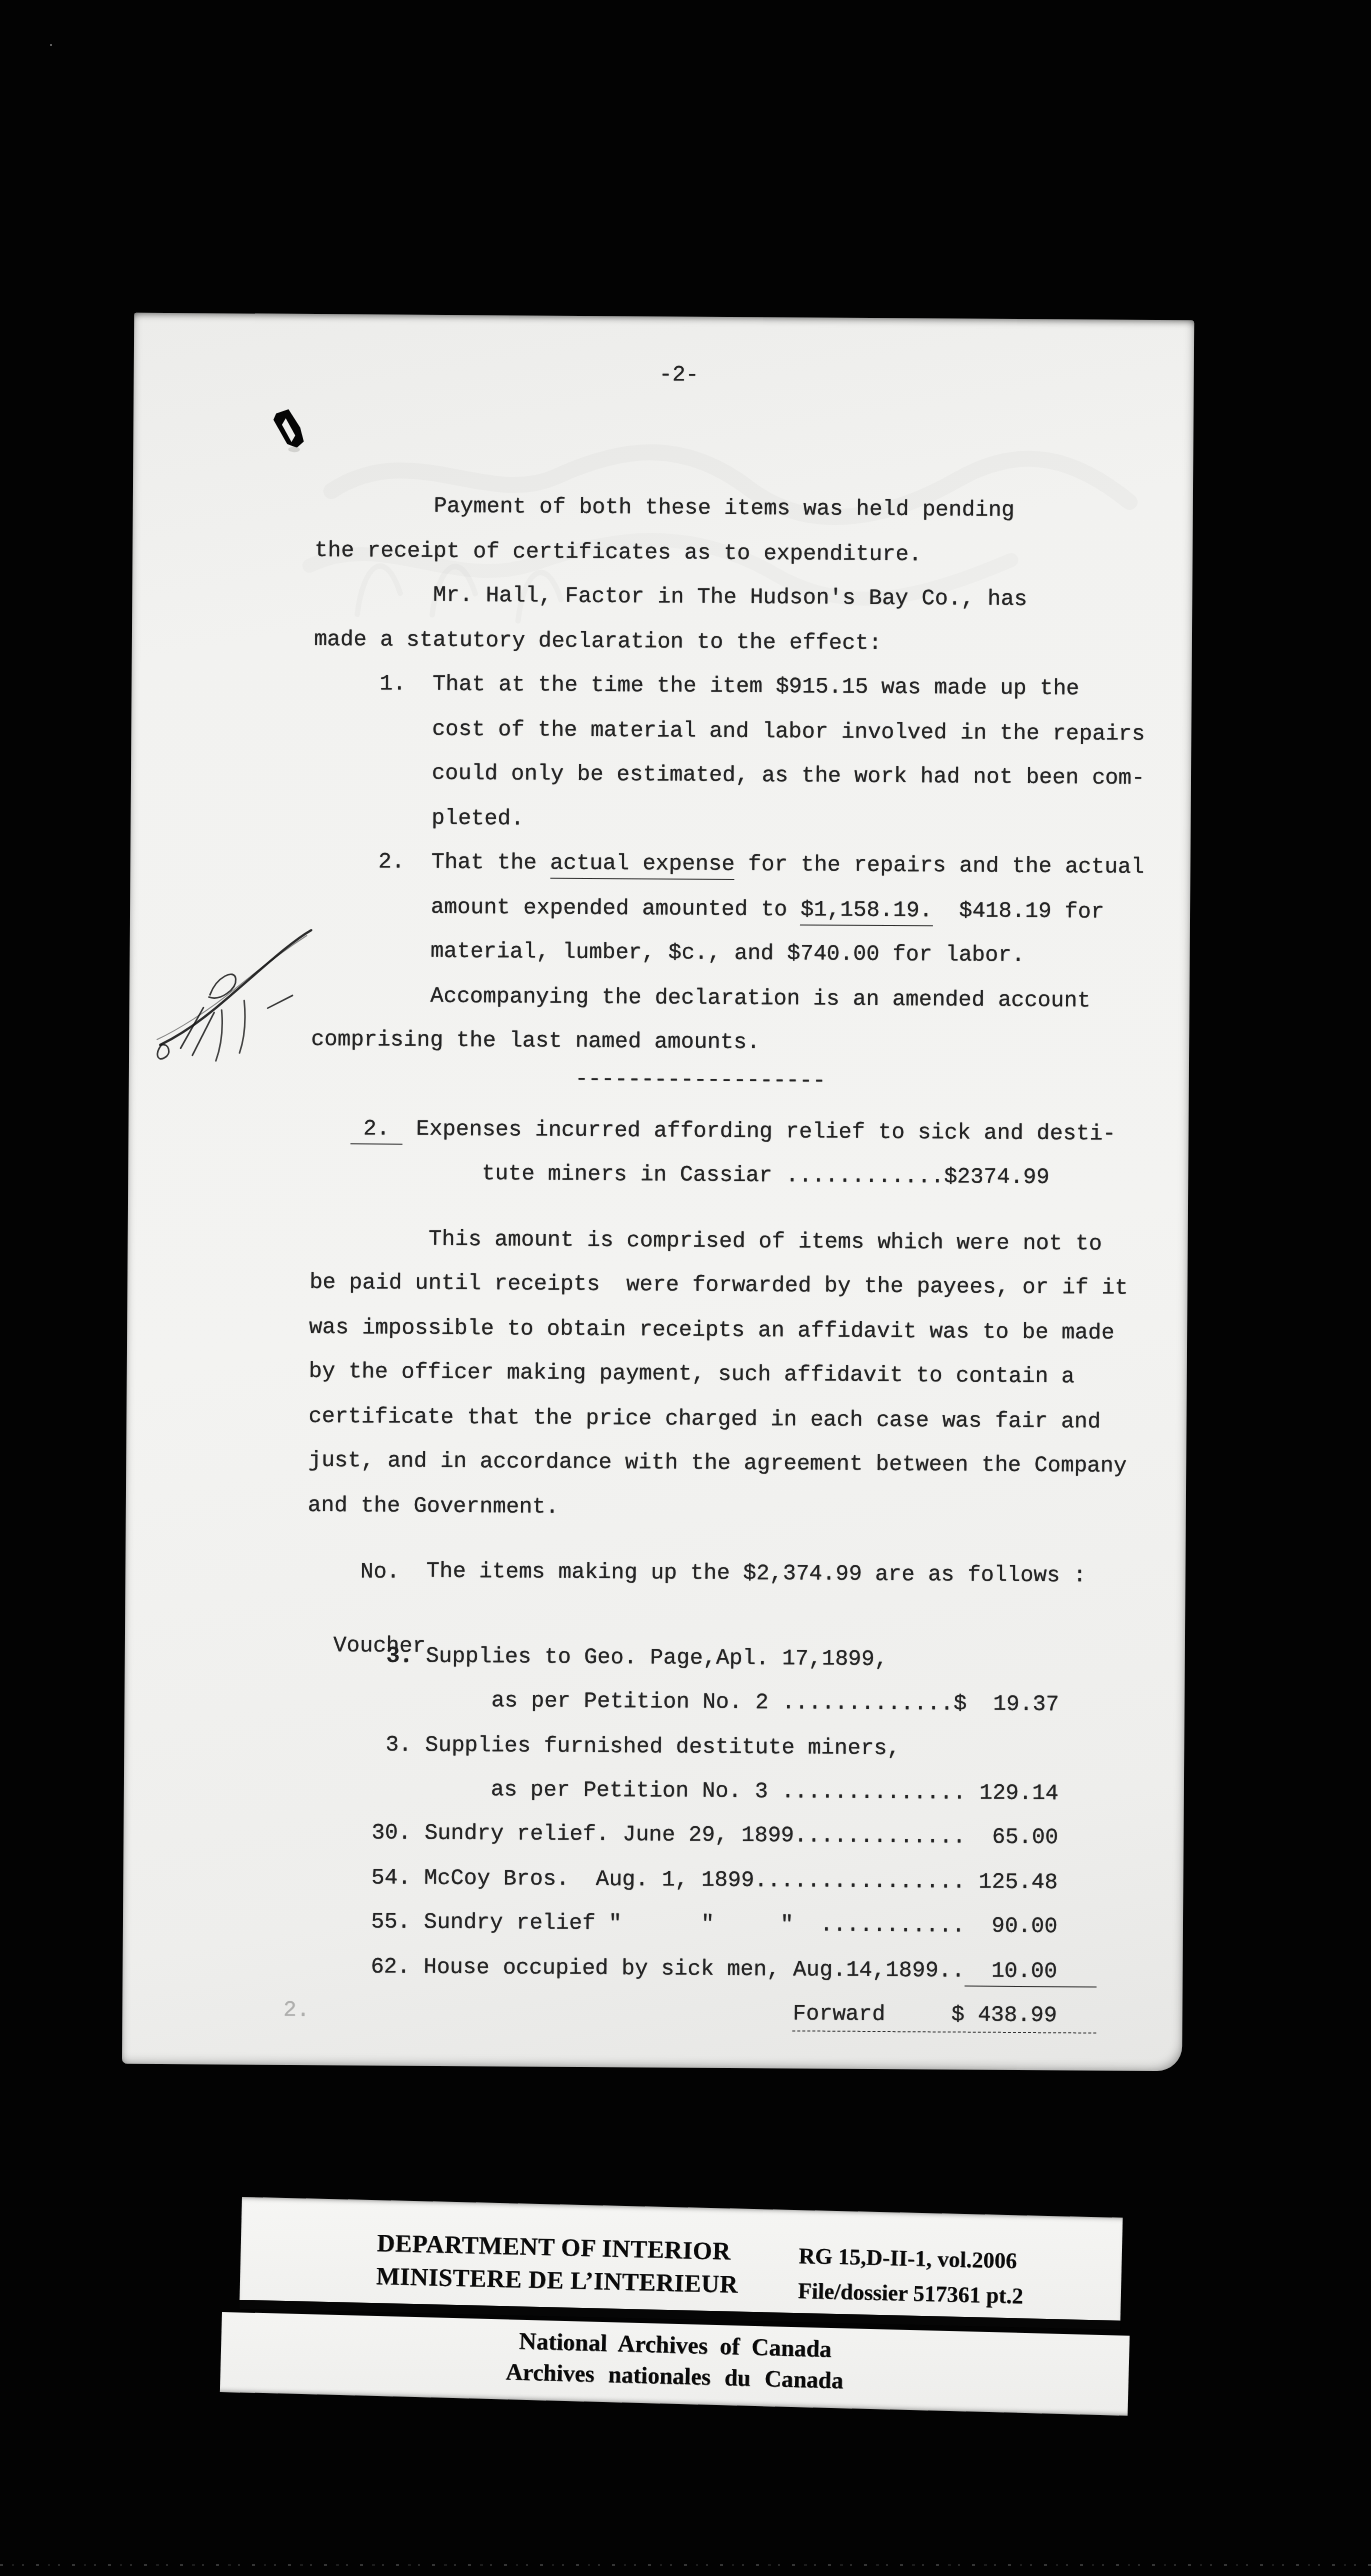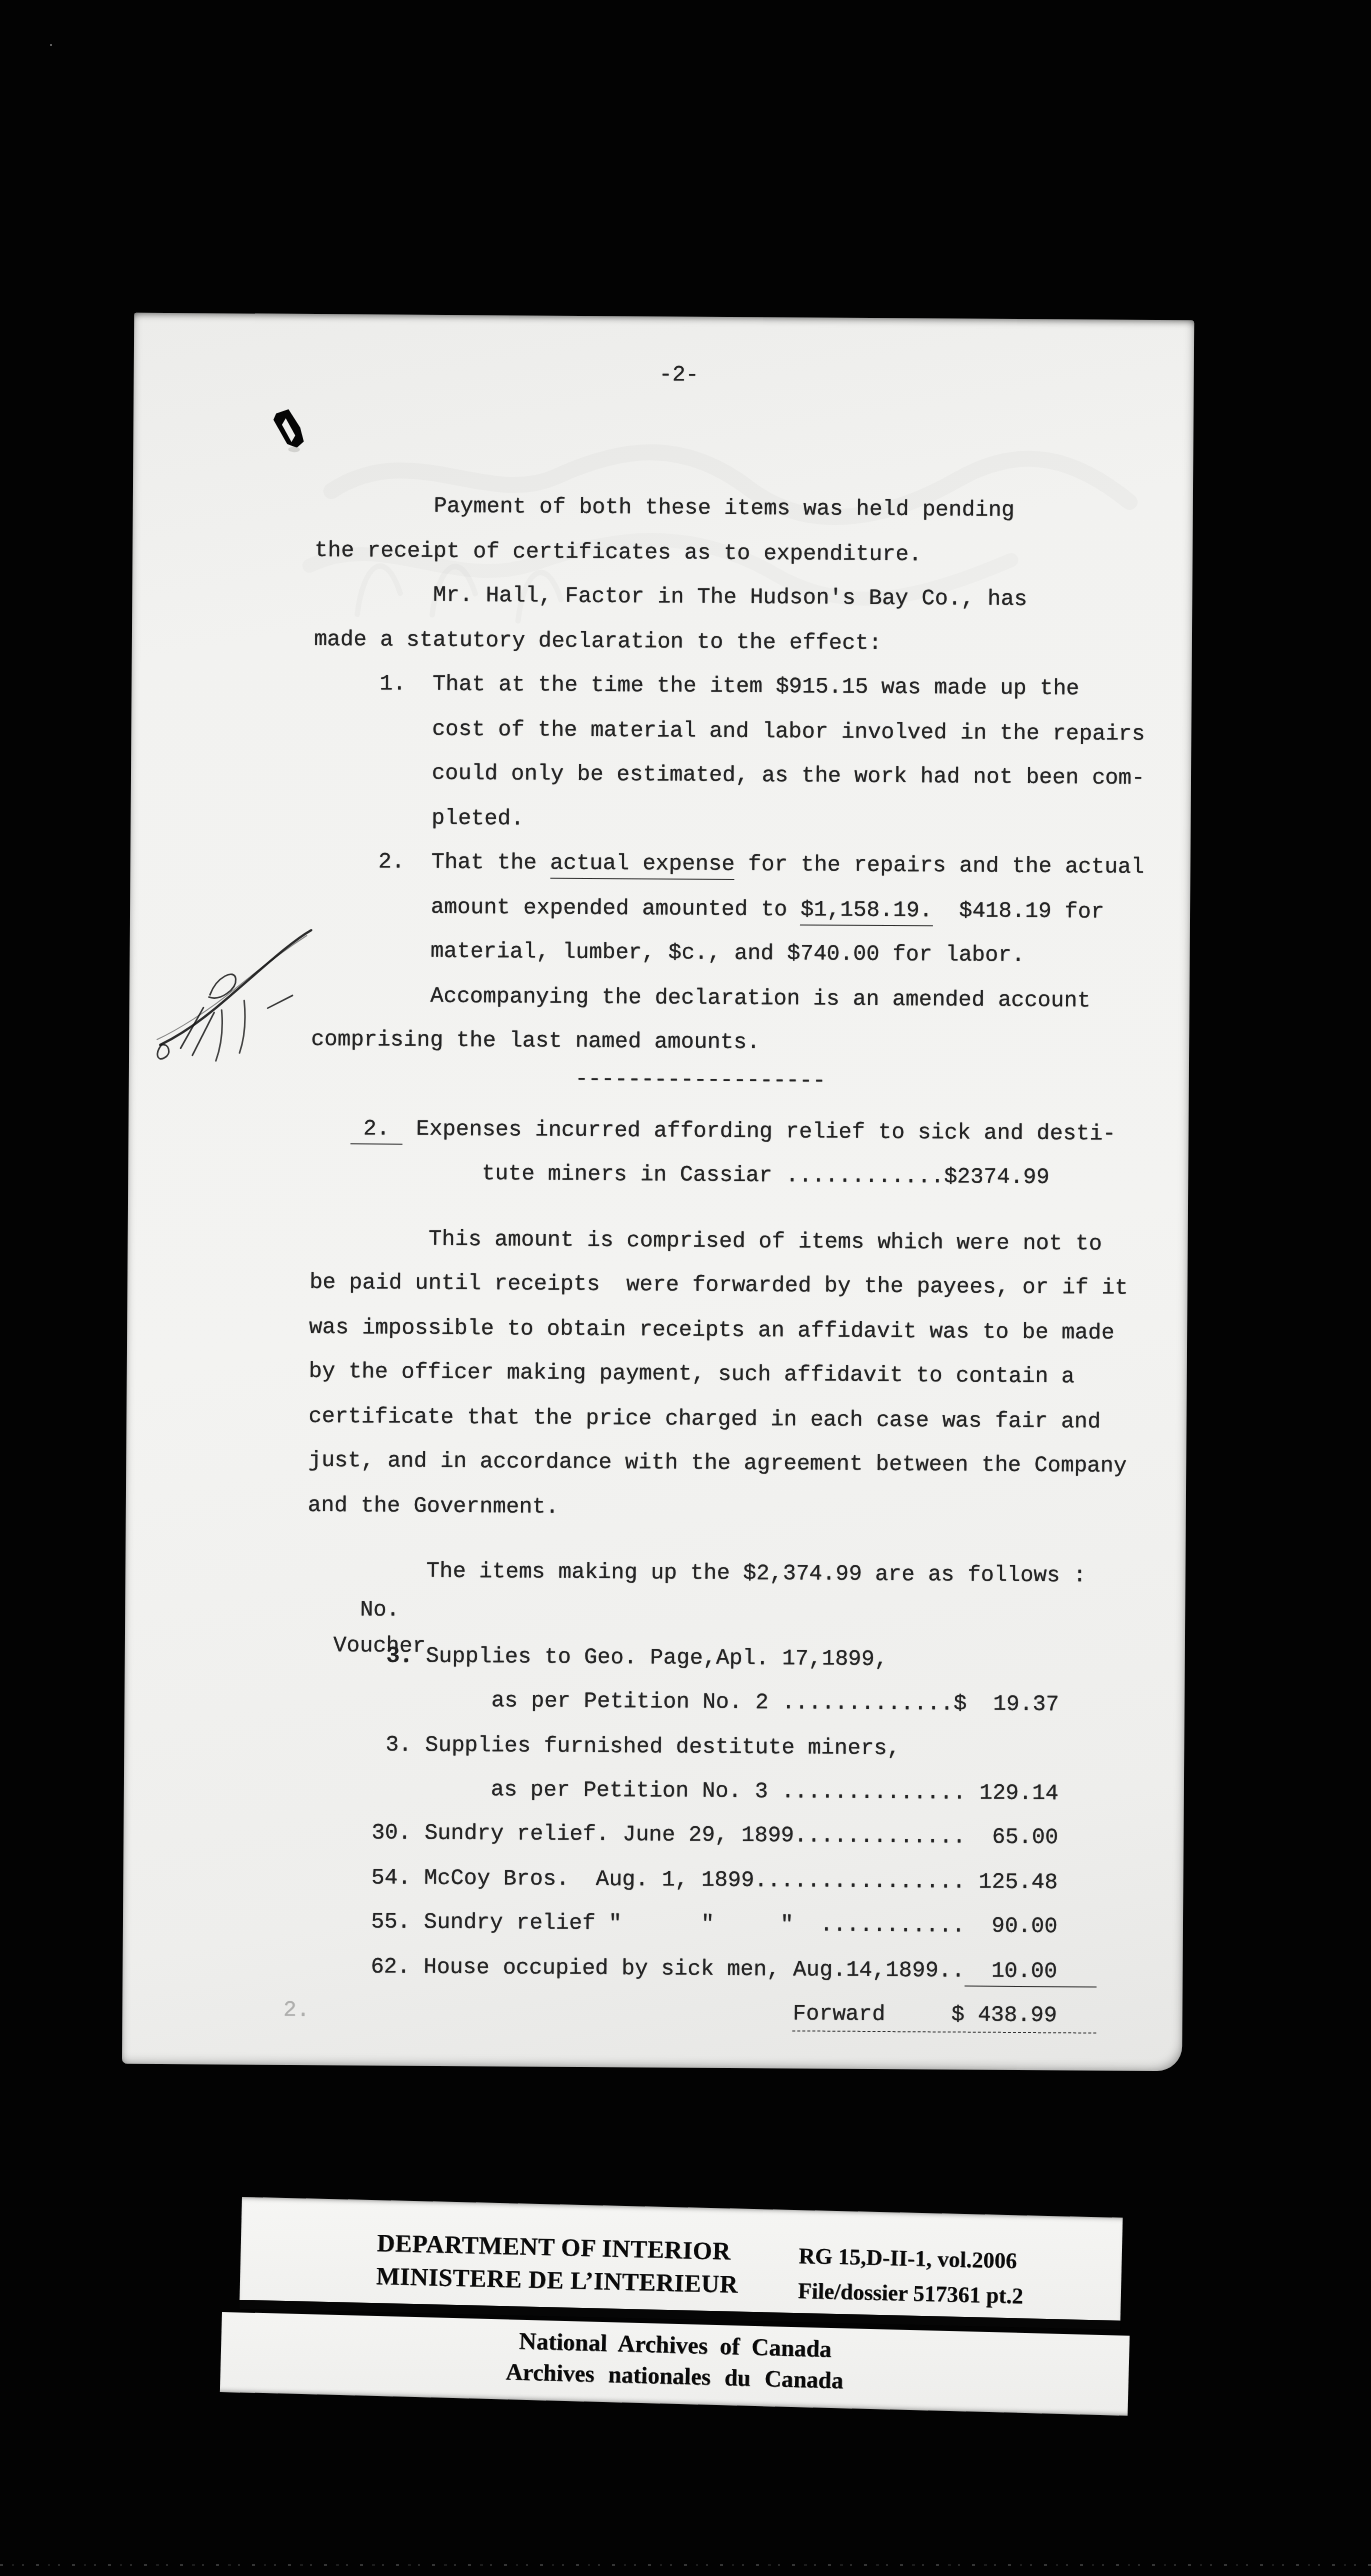--- a/index.html
+++ b/index.html
@@ -125,21 +125,21 @@
       <div class="tl" style="top: 837px;"><span>             tute miners in Cassiar ............$2374.99</span></div>
       <div class="tl" style="top: 903px;"><span>         This amount is comprised of items which were not to</span></div>
       <div class="tl" style="top: 947px;"><span>be paid until receipts  were forwarded by the payees, or if it</span></div>
       <div class="tl" style="top: 992px;"><span>was impossible to obtain receipts an affidavit was to be made</span></div>
       <div class="tl" style="top: 1036px;"><span>by the officer making payment, such affidavit to contain a</span></div>
       <div class="tl" style="top: 1081px;"><span>certificate that the price charged in each case was fair and</span></div>
       <div class="tl" style="top: 1125px;"><span>just, and in accordance with the agreement between the Company</span></div>
       <div class="tl" style="top: 1170px;"><span>and the Government.</span></div>
       <div class="tl" style="top: 1235px;"><span>         The items making up the $2,374.99 are as follows :</span></div>
       <div class="tl" style="top: 1310px;"><span>  Voucher</span></div>
-      <div class="tl" style="top: 1274px;"><span>    No.</span></div>
+      <div class="tl" style="top: 1236px;"><span>    No.</span></div>
       <div class="tl" style="top: 1320px;"><span>      </span><span class="b">3.</span><span> Supplies to Geo. Page,Apl. 17,1899,</span></div>
       <div class="tl" style="top: 1364px;"><span>              as per Petition No. 2 .............$  19.37</span></div>
       <div class="tl" style="top: 1409px;"><span>      3. Supplies furnished destitute miners,</span></div>
       <div class="tl" style="top: 1453px;"><span>              as per Petition No. 3 .............. 129.14</span></div>
       <div class="tl" style="top: 1497px;"><span>     30. Sundry relief. June 29, 1899.............  65.00</span></div>
       <div class="tl" style="top: 1542px;"><span>     54. McCoy Bros.  Aug. 1, 1899................ 125.48</span></div>
       <div class="tl" style="top: 1586px;"><span>     55. Sundry relief "      "     "  ...........  90.00</span></div>
       <div class="tl" style="top: 1631px;"><span>     62. House occupied by sick men, Aug.14,1899..</span><span class="u">  10.00   </span></div>
       <div class="tl" style="top: 1675px;"><span>                                     </span><span class="d">Forward     $ 438.99   </span></div>
       <div class="tl" style="top: 1675px; left: 161px;"><span class="g">2.</span></div>

